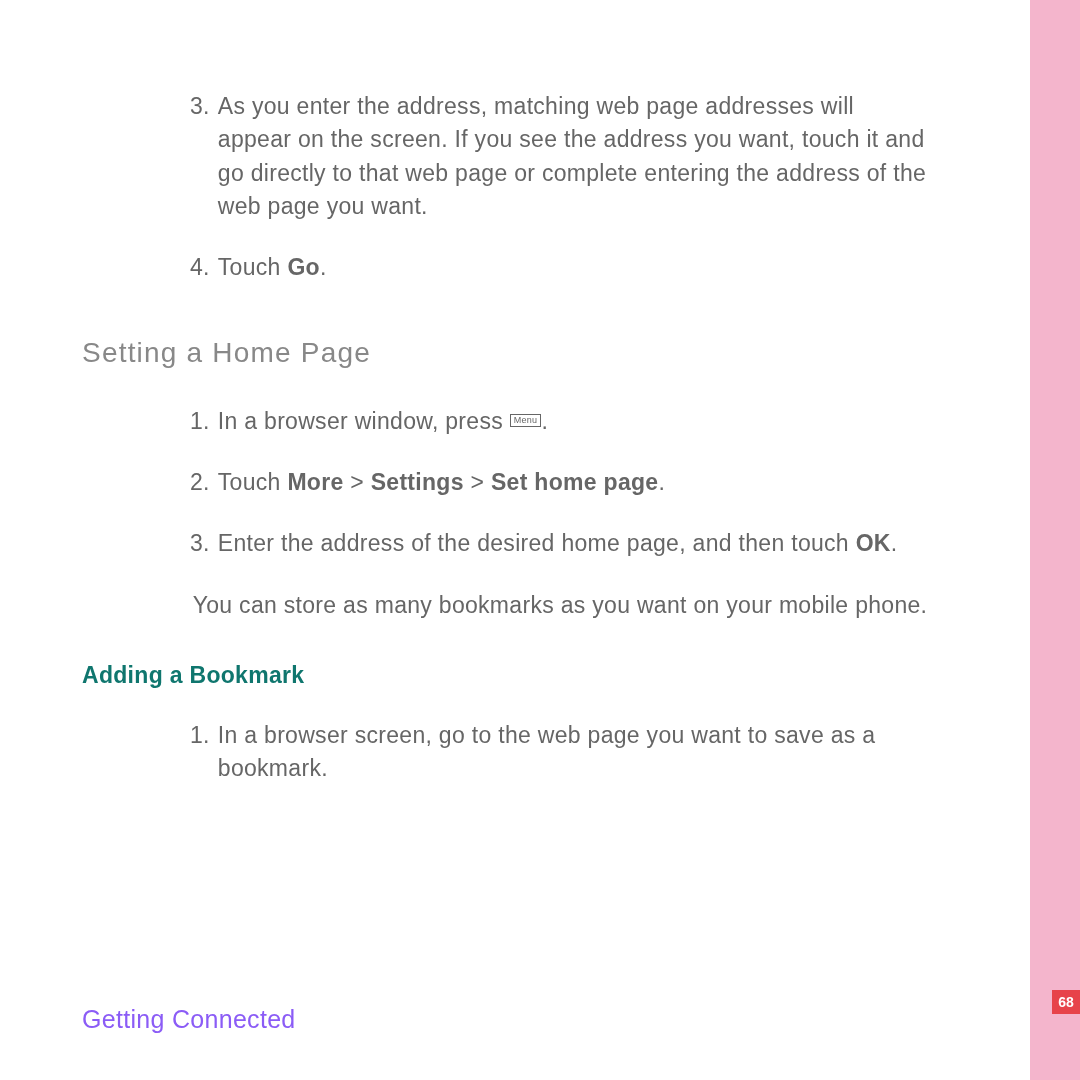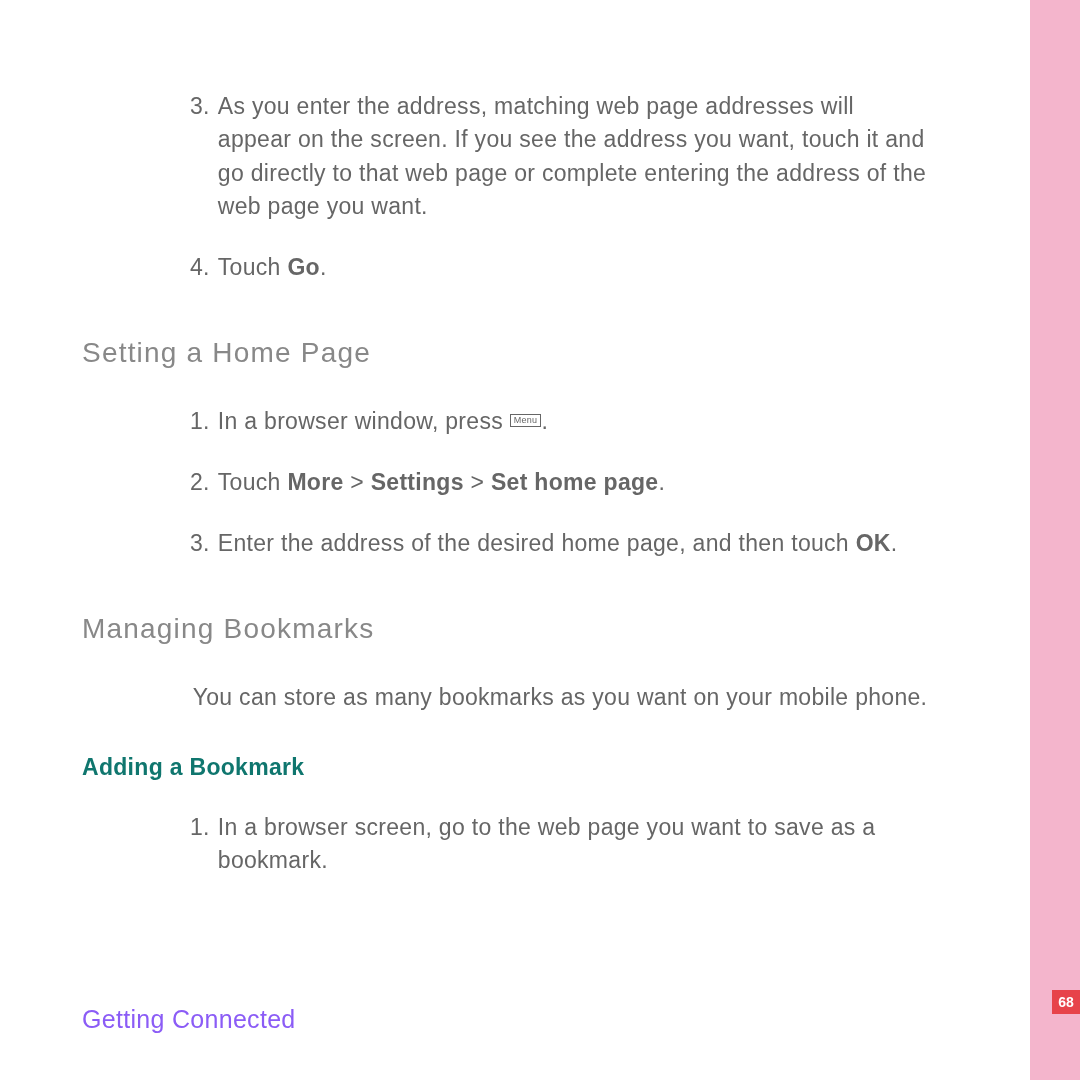--- a/index.html
+++ b/index.html
@@ -148,21 +148,20 @@
         </span>
       </li>
       <li class="step-item">
         <span class="step-num">3.</span>
         <span class="step-text">
           <span>Enter the address of the desired home page, and then touch </span><span class="bold">OK</span><span>.</span>
         </span>
       </li>
     </ol>
 
-    <h2 class="heading-h2">Managing Bookmarks</h2>
 
     <p class="body-para">You can store as many bookmarks as you want on your mobile phone.</p>
 
     <h3 class="heading-h3">Adding a Bookmark</h3>
 
     <ol class="step-list">
       <li class="step-item">
         <span class="step-num">1.</span>
         <span class="step-text">In a browser screen, go to the web page you want to save as a bookmark.</span>
       </li>

